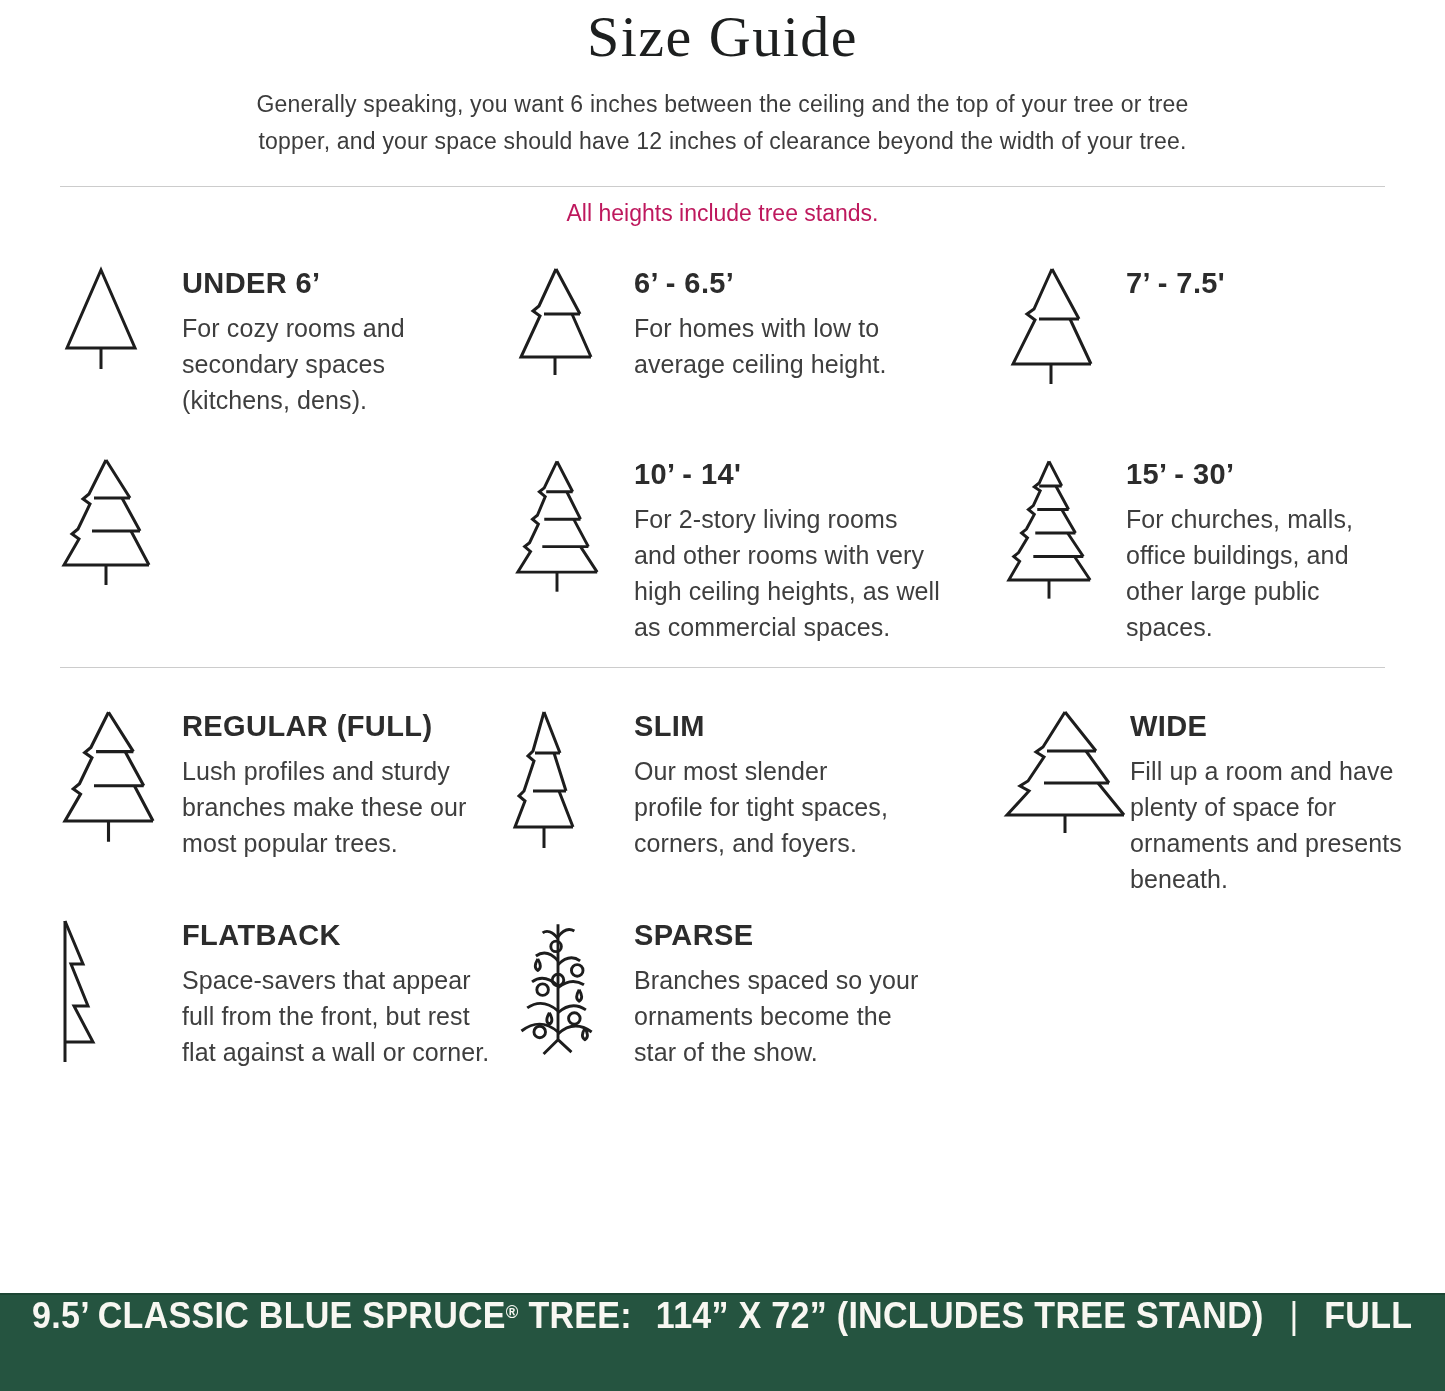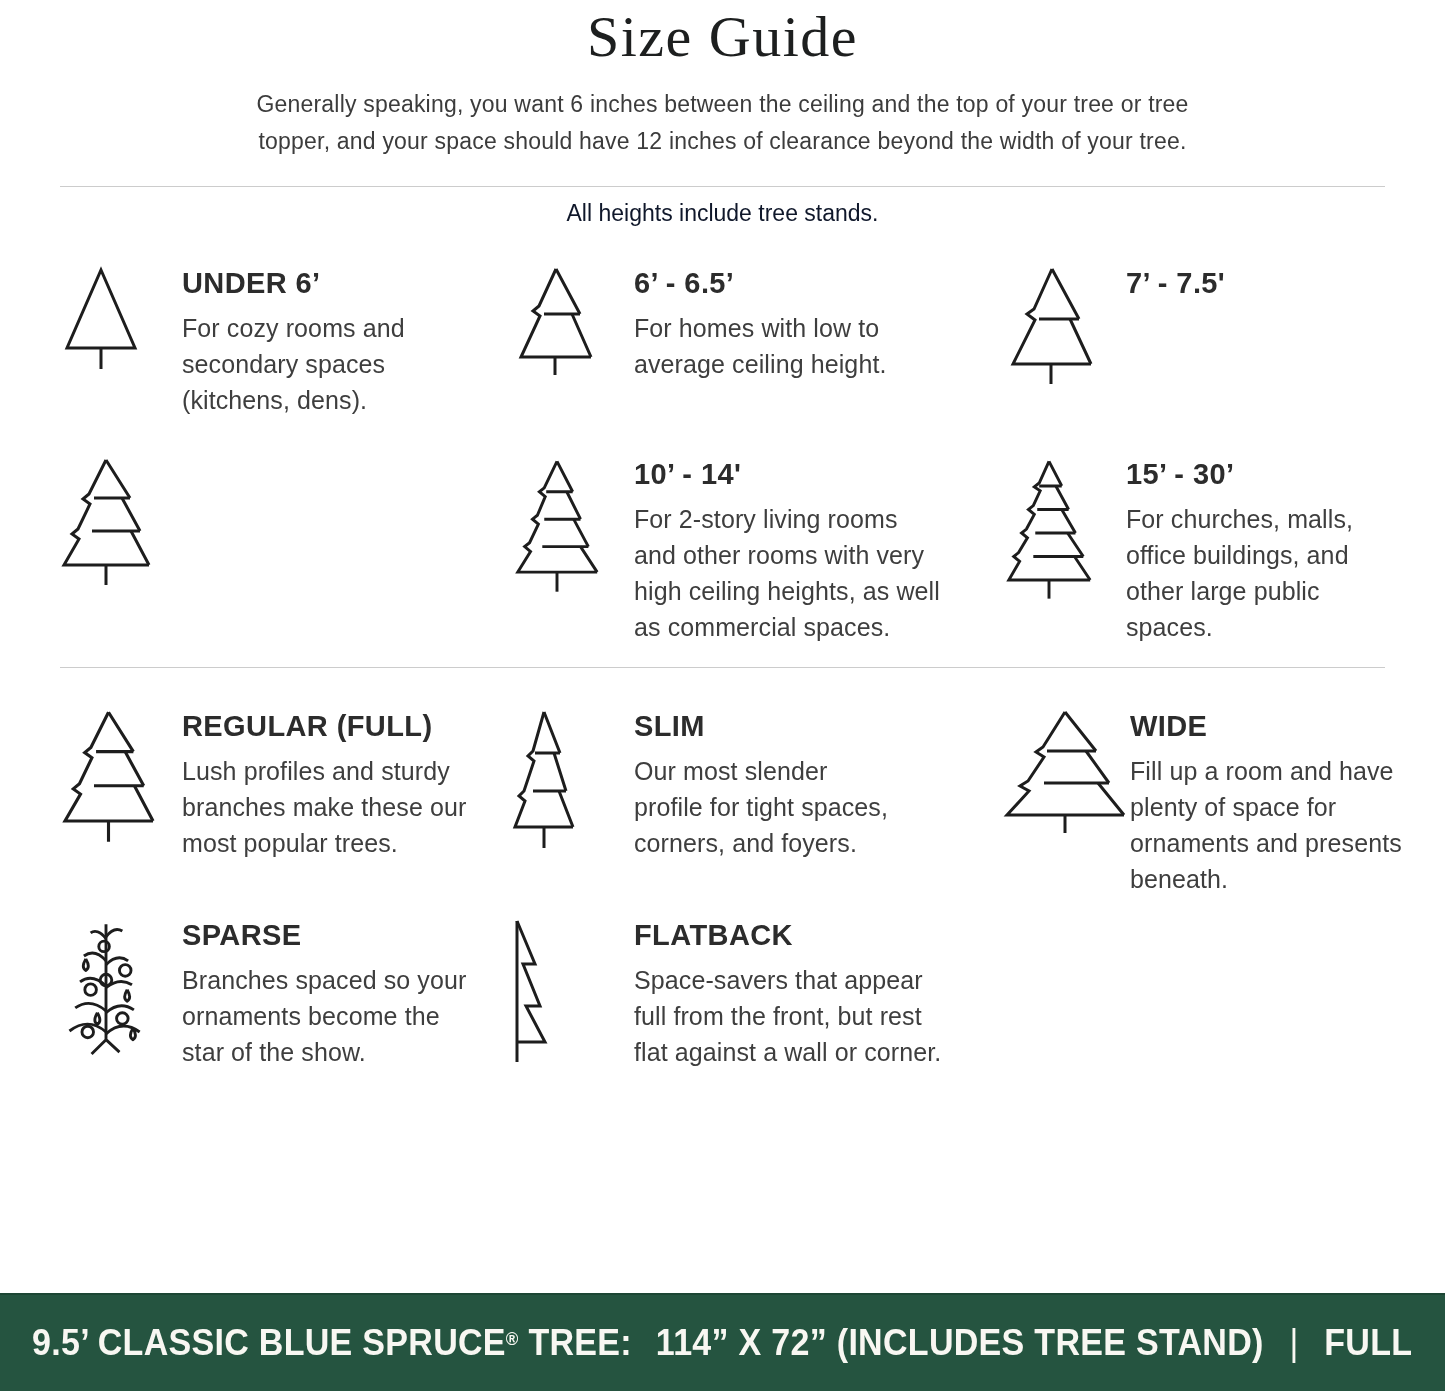--- a/index.html
+++ b/index.html
@@ -11,40 +11,40 @@
   .serif { font-family:"Liberation Serif", serif; font-weight:400; color:#1d1f1f; }
   .page-title {
     padding-top:4px; text-align:center; font-size:58px; line-height:66px; letter-spacing:1.5px;
   }
   .intro {
     margin-top:16px; text-align:center; font-size:23px; line-height:37px; color:#3c3c3c;
     white-space:pre-line; letter-spacing:0.2px;
   }
   .divider { border:none; border-top:1px solid #cccccc; margin:26px 60px 0 60px; }
   .section-heading { margin-top:24px; text-align:center; font-size:44px; line-height:50px; letter-spacing:0.5px; }
-  .section-subheading { margin-top:11px; text-align:center; font-size:23px; line-height:30px; color:#0f172a; }
+  .section-subheading { margin-top:11px; text-align:center; font-size:23px; line-height:30px; color:#be185d; }
   .entries {
     display:grid; grid-template-columns:452px 492px 445px;
     padding-left:56px; margin-top:33px; row-gap:34px;
   }
   .entries.shape-grid { margin-top:36px; row-gap:16px; }
   .entry { display:flex; align-items:flex-start; }
   .icon-cell { flex:0 0 126px; padding-top:2px; }
   .entry-text { padding-top:2px; padding-right:10px; }
   .entry-label {
     font-size:29px; font-weight:700; color:#2c2c2c; letter-spacing:0.4px; margin:4px 0 10px 0;
   }
   .entry-desc {
     font-size:25px; line-height:36px; color:#3e3e3e; white-space:pre-line; letter-spacing:0.1px;
   }
   .tree-icon path, .tree-icon circle { fill:none; stroke:#1d1d1d; stroke-width:3; stroke-linejoin:miter; }
   .footer {
     position:absolute; left:0; right:0; bottom:0; height:98px; background:#255440;
     border-top:2px solid #1c4634;
-    display:flex; align-items:center; justify-content:center;
+    display:flex; justify-content:center;
   }
   .footer-inner {
     display:flex; align-items:baseline; gap:26px; transform:scaleX(0.92);
     color:#f8f7f2; font-weight:700; font-size:37px; letter-spacing:0.3px; white-space:nowrap;
   }
   .reg-mark { font-size:0.5em; position:relative; top:-0.55em; }
   .footer-sep { font-weight:400; padding:0 2px; }
 </style>
 </head>
 <body>
@@ -202,20 +202,35 @@
           <path d="M96,45 L47,45 M109,77 L44,77"></path>
           <path d="M65,109 L65,127"></path>
         </svg>
       </div>
       <div class="entry-text">
         <div class="entry-label">WIDE</div>
         <div class="entry-desc">Fill up a room and have
 plenty of space for
 ornaments and presents
 beneath.</div>
+      </div>
+    </div>
+
+    <div class="entry">
+      <div class="icon-cell">
+        <svg class="tree-icon" width="42" height="150" viewBox="0 0 42 150">
+          <path d="M9,6 L9,147"></path>
+          <path d="M9,6 L27,49 L15,49 L32,91 L18,91 L37,127 L9,127"></path>
+        </svg>
+      </div>
+      <div class="entry-text">
+        <div class="entry-label">FLATBACK</div>
+        <div class="entry-desc">Space-savers that appear
+full from the front, but rest
+flat against a wall or corner.</div>
       </div>
     </div>
 
     <div class="entry">
       <div class="icon-cell">
         <svg class="tree-icon" width="100" height="157" viewBox="0 0 104 160">
           <path d="M52,8 L52,128 M52,128 L37,143 M52,128 L66,141"></path>
           <path d="M52,21 C58,13 64,12 69,15 M52,23 C46,15 40,14 36,17"></path>
           <circle cx="50" cy="31" r="5.5"></circle>
           <path d="M52,46 C44,37 36,36 29,41 M31,44 c-3.5,6 -3.5,10 0,12 c3.5,-2 3.5,-6 0,-12"></path>
@@ -234,35 +249,20 @@
         </svg>
       </div>
       <div class="entry-text">
         <div class="entry-label">SPARSE</div>
         <div class="entry-desc">Branches spaced so your
 ornaments become the
 star of the show.</div>
       </div>
     </div>
 
-    <div class="entry">
-      <div class="icon-cell">
-        <svg class="tree-icon" width="42" height="150" viewBox="0 0 42 150">
-          <path d="M9,6 L9,147"></path>
-          <path d="M9,6 L27,49 L15,49 L32,91 L18,91 L37,127 L9,127"></path>
-        </svg>
-      </div>
-      <div class="entry-text">
-        <div class="entry-label">FLATBACK</div>
-        <div class="entry-desc">Space-savers that appear
-full from the front, but rest
-flat against a wall or corner.</div>
-      </div>
-    </div>
-
   </div>
 
   <div class="footer">
     <div class="footer-inner">
       <span><span>9.5’ CLASSIC BLUE SPRUCE</span><span class="reg-mark">®</span> <span>TREE:</span></span>
       <span>114” X 72” (INCLUDES TREE STAND)</span>
       <span class="footer-sep">|</span>
       <span>FULL</span>
     </div>
   </div>

